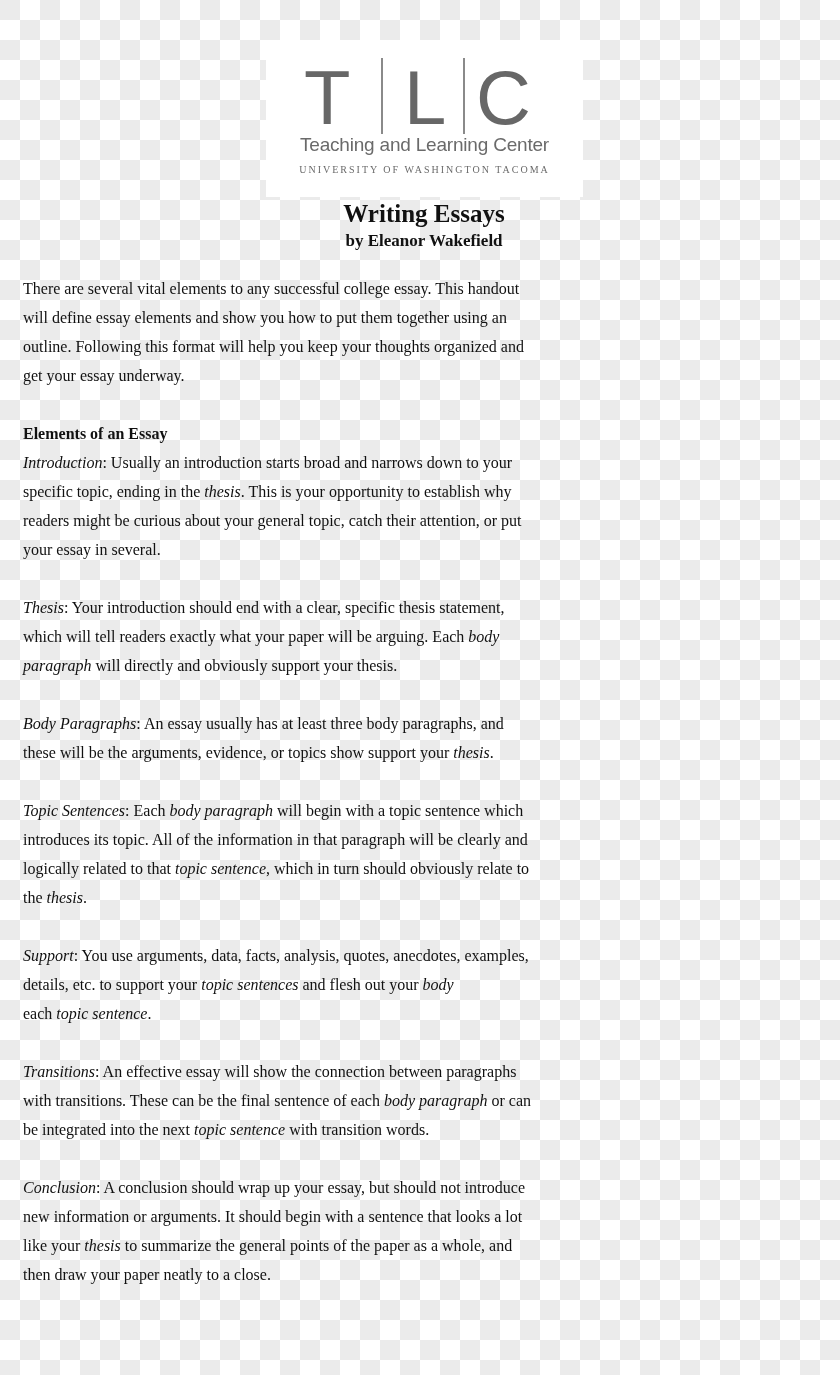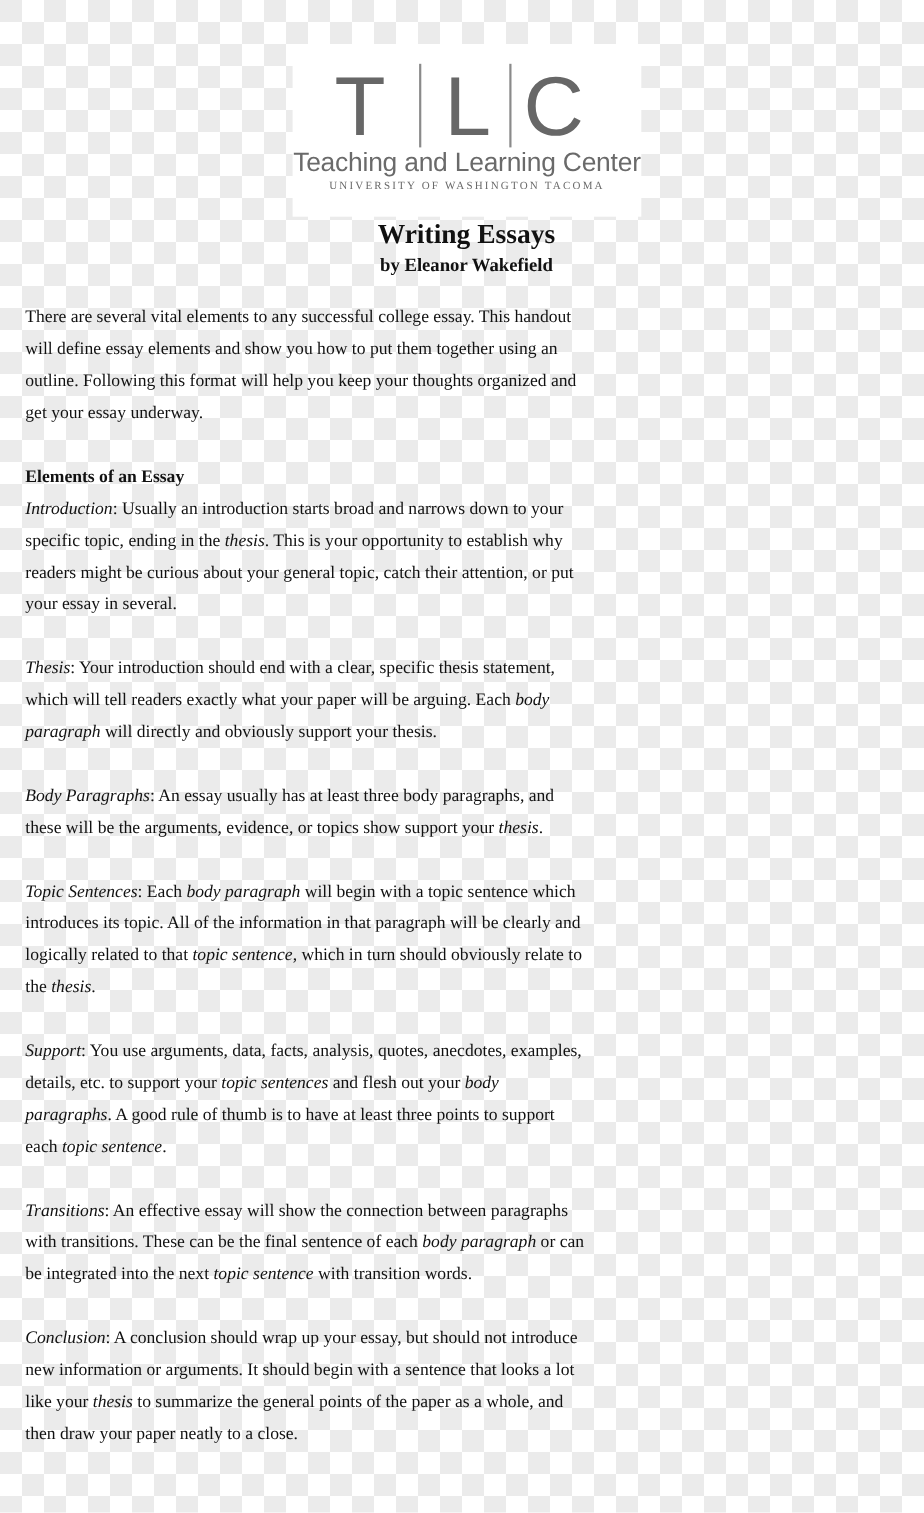--- a/index.html
+++ b/index.html
@@ -56,21 +56,21 @@
     }
     .logo-divider-1 { left: 115px; }
     .logo-divider-2 { left: 197px; }
     .logo-name {
       position: absolute;
       left: 0;
       width: 317px;
       top: 94px;
       text-align: center;
       font-family: "Liberation Sans", "DejaVu Sans", sans-serif;
-      font-size: 24px;
+      font-size: 19px;
       color: #6a6a6a;
       letter-spacing: -0.2px;
     }
     .logo-sub {
       position: absolute;
       left: 0;
       width: 317px;
       top: 124px;
       text-align: center;
       font-family: "Liberation Serif", "DejaVu Serif", serif;
@@ -168,21 +168,20 @@
       </div>
       <div class="para">
         <span class="line"><i>Topic Sentences</i><span>: Each </span><i>body paragraph</i><span> will begin with a topic sentence which</span></span>
         <span class="line"><span>introduces its topic. All of the information in that paragraph will be clearly and</span></span>
         <span class="line"><span>logically related to that </span><i>topic sentence</i><span>, which in turn should obviously relate to</span></span>
         <span class="line"><span>the </span><i>thesis</i><span>.</span></span>
       </div>
       <div class="para">
         <span class="line"><i>Support</i><span>: You use arguments, data, facts, analysis, quotes, anecdotes, examples,</span></span>
         <span class="line"><span>details, etc. to support your </span><i>topic sentences</i><span> and flesh out your </span><i>body</i></span>
-        <span class="line"><i>paragraphs</i><span>. A good rule of thumb is to have at least three points to support</span></span>
         <span class="line"><span>each </span><i>topic sentence</i><span>.</span></span>
       </div>
       <div class="para">
         <span class="line"><i>Transitions</i><span>: An effective essay will show the connection between paragraphs</span></span>
         <span class="line"><span>with transitions. These can be the final sentence of each </span><i>body paragraph</i><span> or can</span></span>
         <span class="line"><span>be integrated into the next </span><i>topic sentence</i><span> with transition words.</span></span>
       </div>
       <div class="para">
         <span class="line"><i>Conclusion</i><span>: A conclusion should wrap up your essay, but should not introduce</span></span>
         <span class="line"><span>new information or arguments. It should begin with a sentence that looks a lot</span></span>

